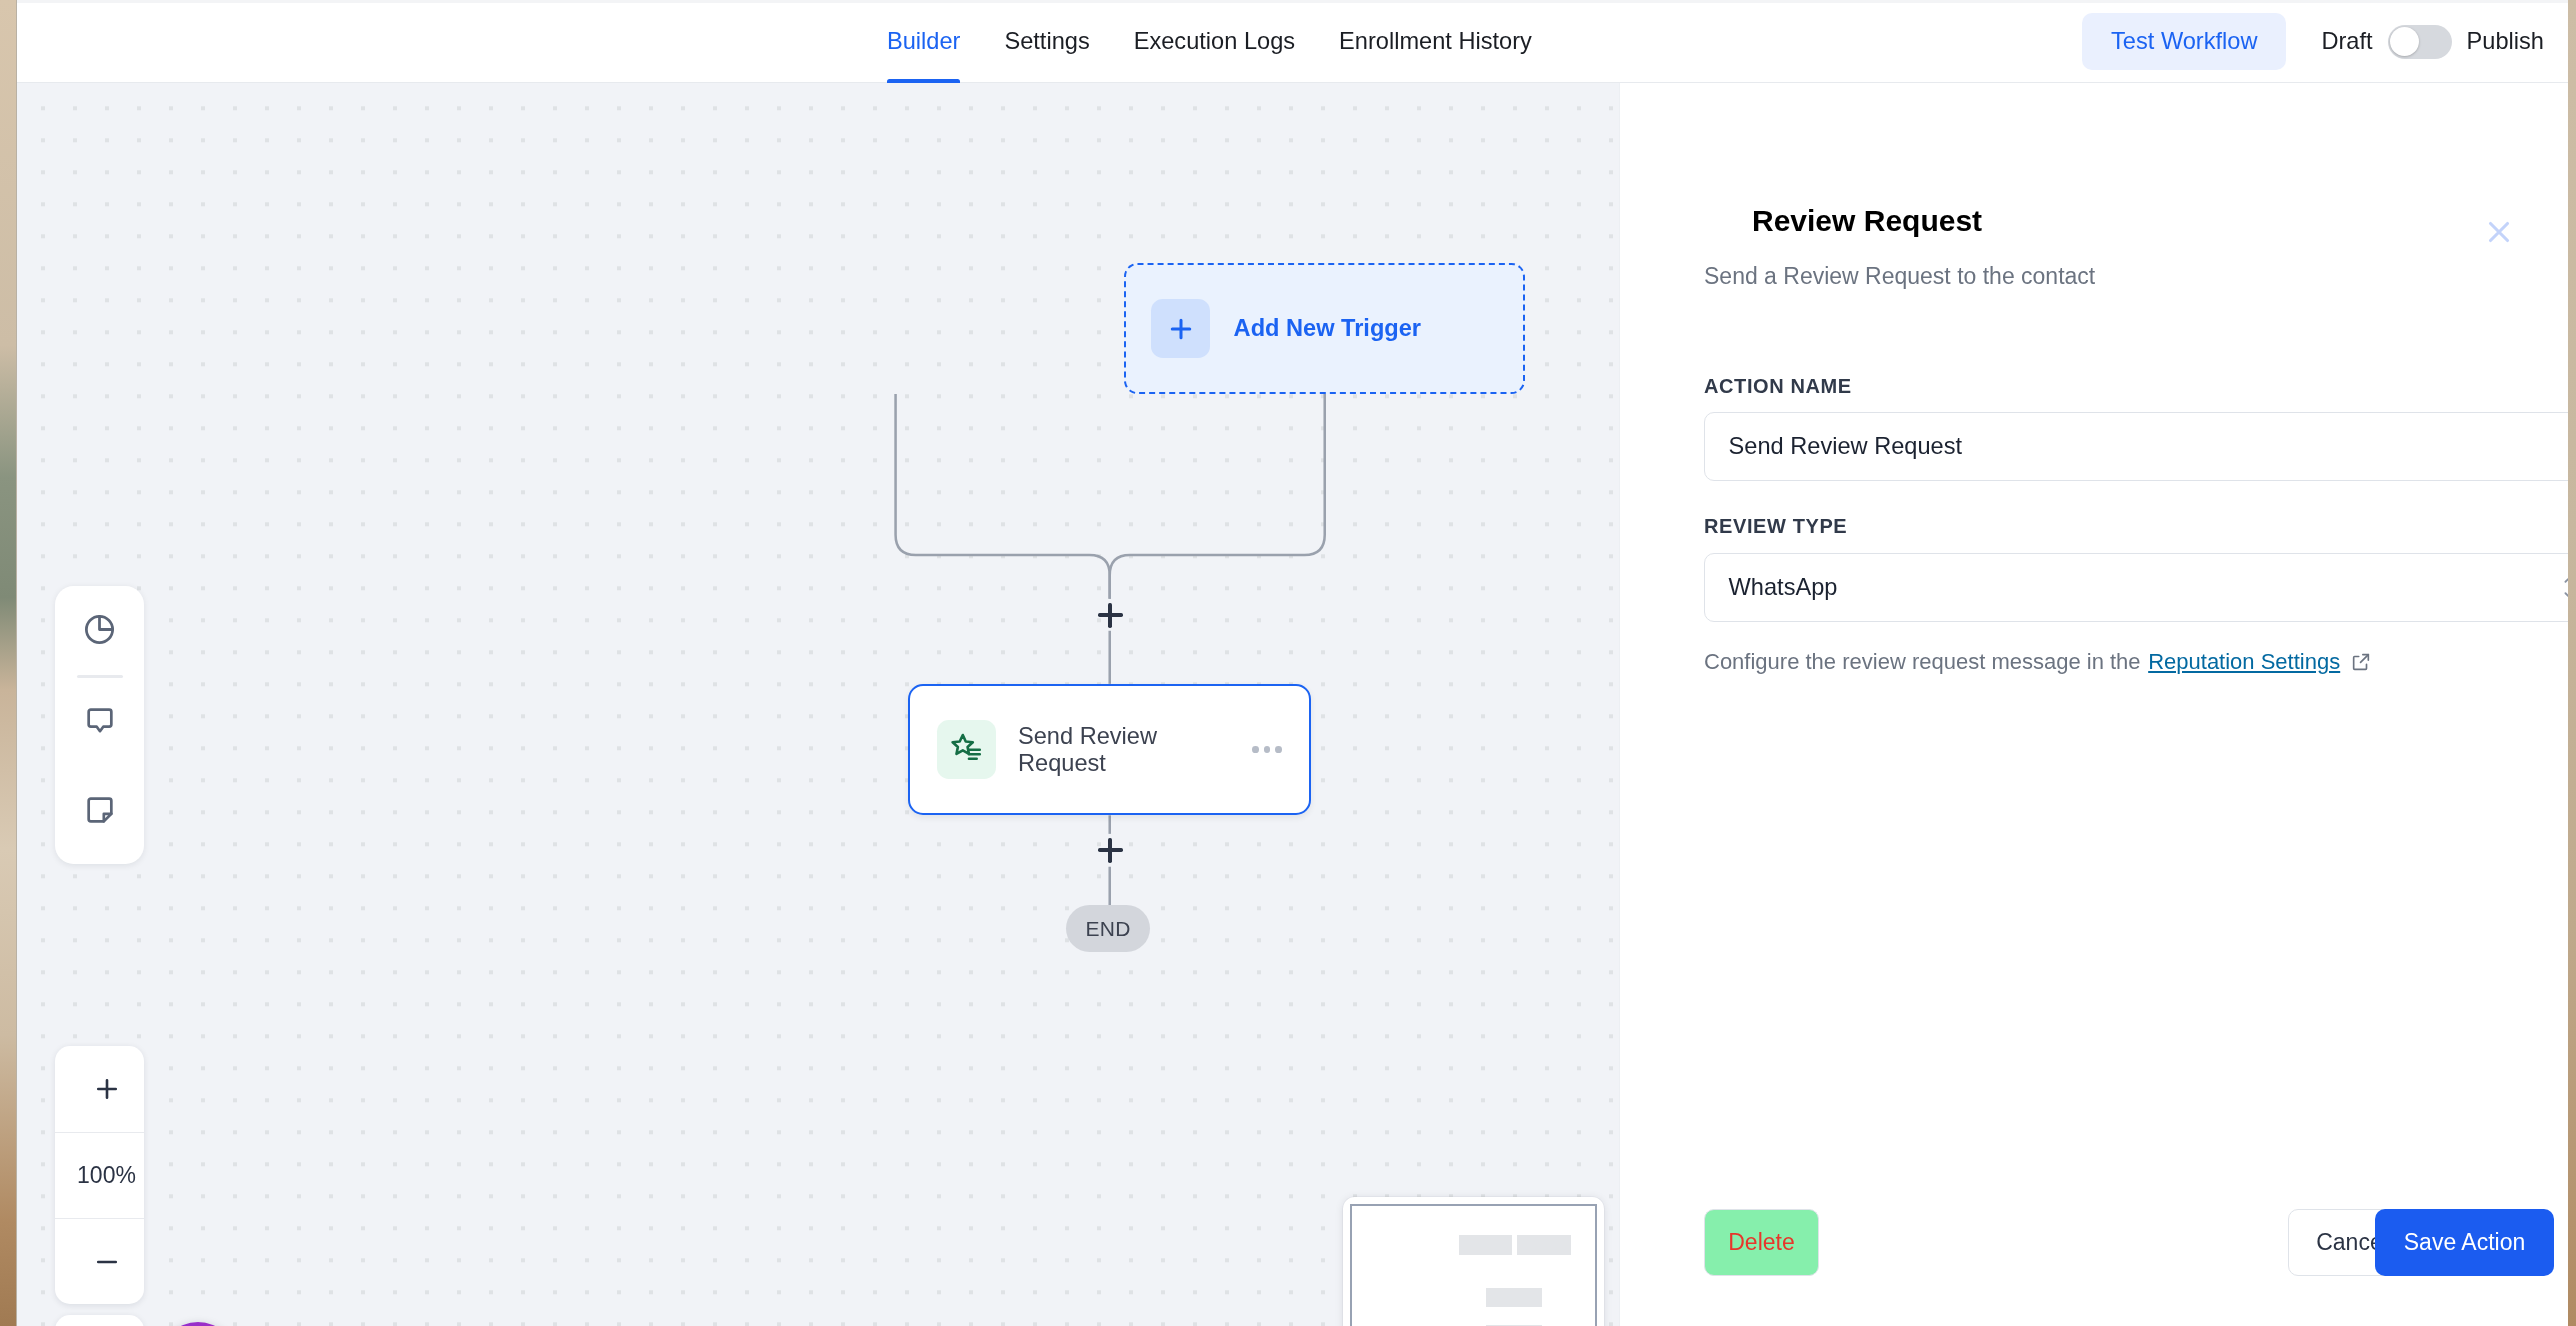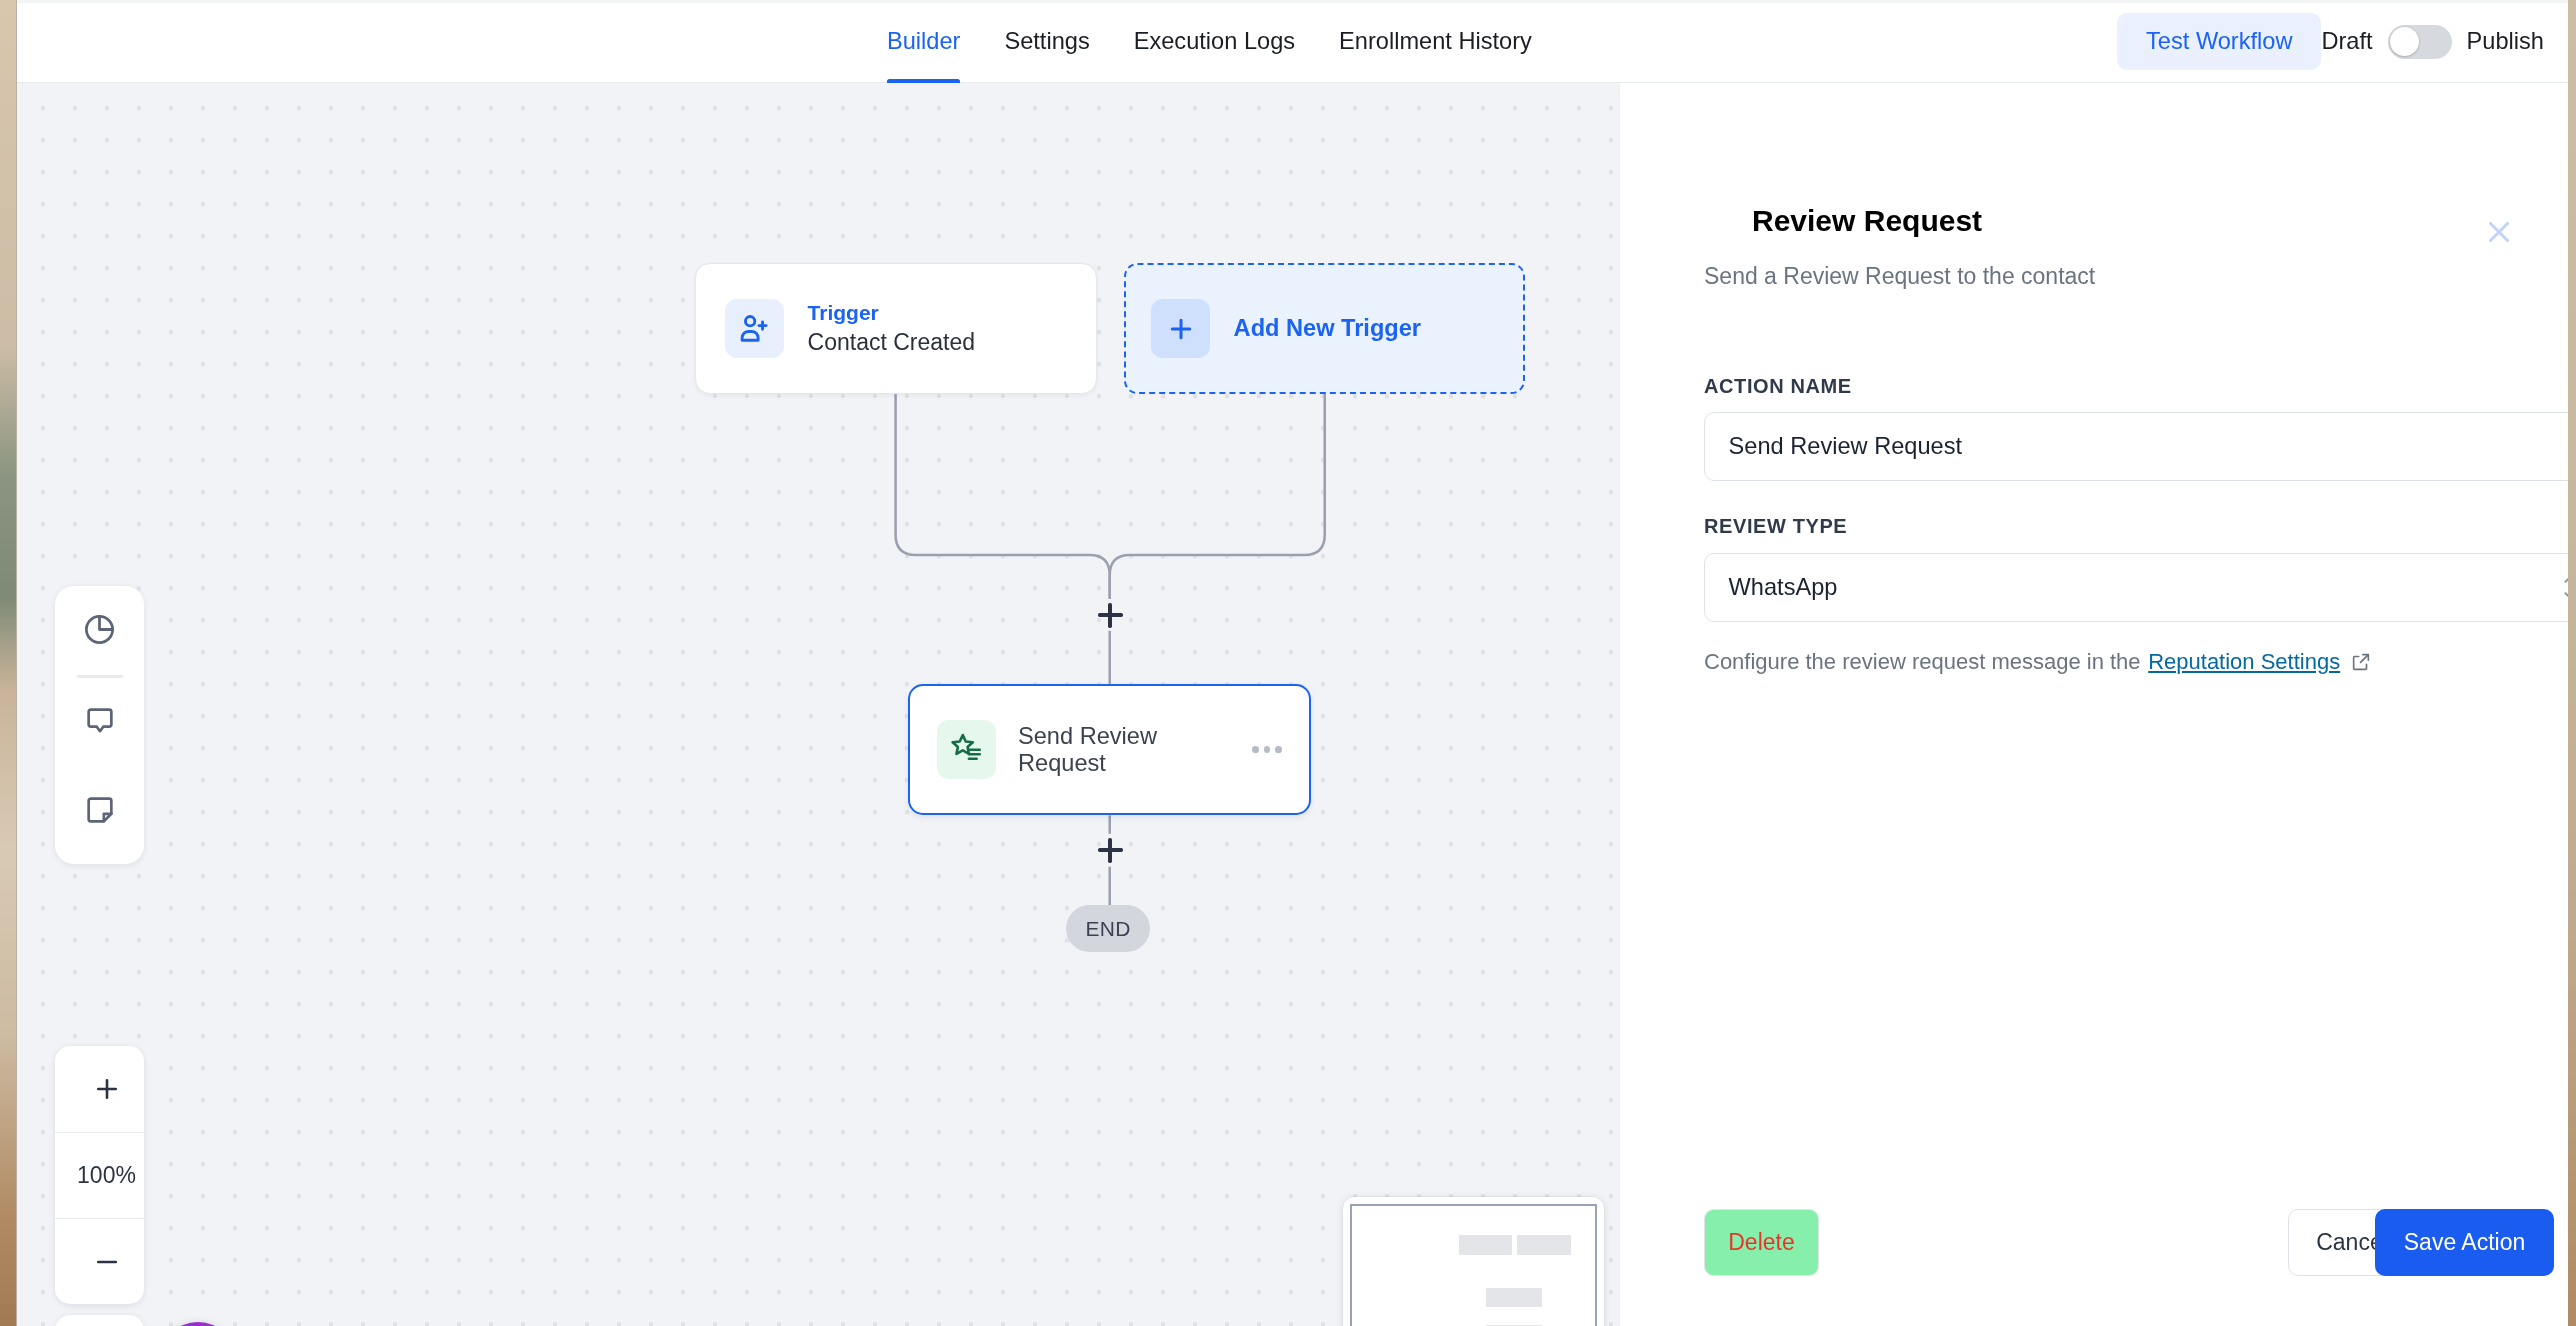--- a/index.html
+++ b/index.html
@@ -64,21 +64,21 @@
     display: flex; align-items: center; gap: 0;
   }
   #test-workflow-btn {
     background: #eaf0fe; color: #1b63f2;
     font-size: 23.6px; font-weight: 400;
     padding: 15px 29px; border: none; border-radius: 10px;
     cursor: pointer; white-space: nowrap;
     font-family: "Liberation Sans", sans-serif;
   }
   #publish-group {
-    display:flex; align-items:center; gap: 15px; 
+    display:flex; align-items:center; gap: 15px; margin-left: 35px;
   }
   .pub-label { font-size: 23.6px; color: #1b1e24; white-space: nowrap; }
   #publish-toggle {
     width: 64px; height: 34px; border-radius: 17px;
     background: #d6d9de; position: relative; cursor: pointer;
     flex: 0 0 auto;
   }
   #publish-toggle .knob {
     position: absolute; left: 2.5px; top: 2.5px;
     width: 29px; height: 29px; border-radius: 50%;
@@ -374,33 +374,20 @@
       <path d="M1042 369 L1042 536 Q1042 560 1066 560 L1272 560 Q1296 560 1296 584 L1296 612" fill="none" stroke="#9aa1ad" stroke-width="3"></path>
       <path d="M1551 369 L1551 536 Q1551 560 1527 560 L1320 560 Q1296 560 1296 584 L1296 612" fill="none" stroke="#9aa1ad" stroke-width="3"></path>
 
       <path d="M1296 650 L1296 713" fill="none" stroke="#9aa1ad" stroke-width="3"></path>
 
       <path d="M1296 869 L1296 891" fill="none" stroke="#9aa1ad" stroke-width="3"></path>
 
       <path d="M1296 930 L1296 1000" fill="none" stroke="#9aa1ad" stroke-width="3"></path>
     </svg>
 
-    <div id="trigger-node">
-      <div id="trigger-icon-box">
-        <svg width="35" height="35" viewBox="0 0 24 24" fill="none" stroke="#1b63f2" stroke-width="2" stroke-linecap="round" stroke-linejoin="round">
-          <circle cx="9" cy="7" r="3.2"></circle>
-          <path d="M3.5 20v-1.5A4.5 4.5 0 0 1 8 14h2a4.5 4.5 0 0 1 4.5 4.5V20z"></path>
-          <path d="M17.5 7.5v5M15 10h5"></path>
-        </svg>
-      </div>
-      <div id="trigger-text">
-        <div id="trigger-title">Trigger</div>
-        <div id="trigger-sub">Contact Created</div>
-      </div>
-    </div>
 
     <div id="add-trigger-node">
       <div id="add-trigger-iconbox">
         <svg width="30" height="30" viewBox="0 0 24 24" fill="none" stroke="#1b63f2" stroke-width="2.4" stroke-linecap="round">
           <path d="M12 5v14M5 12h14"></path>
         </svg>
       </div>
       <div id="add-trigger-label">Add New Trigger</div>
     </div>
 

